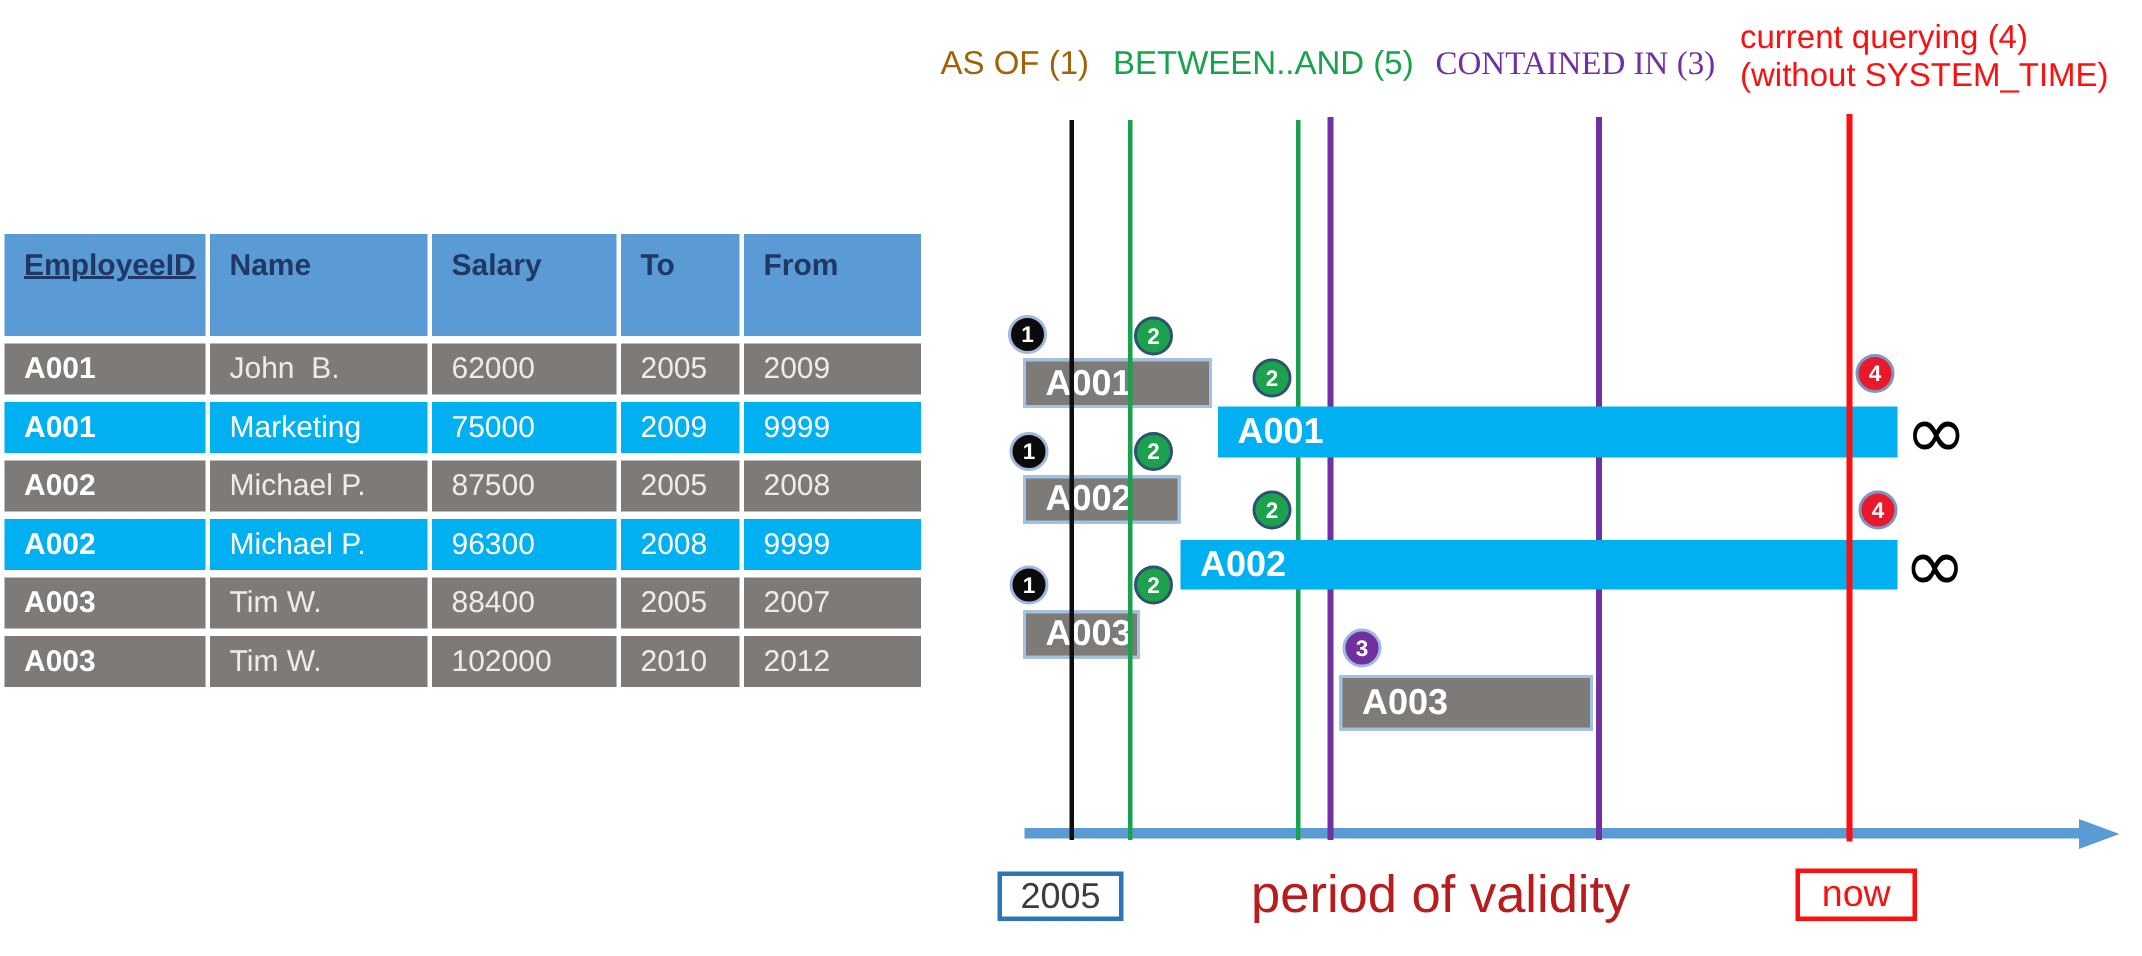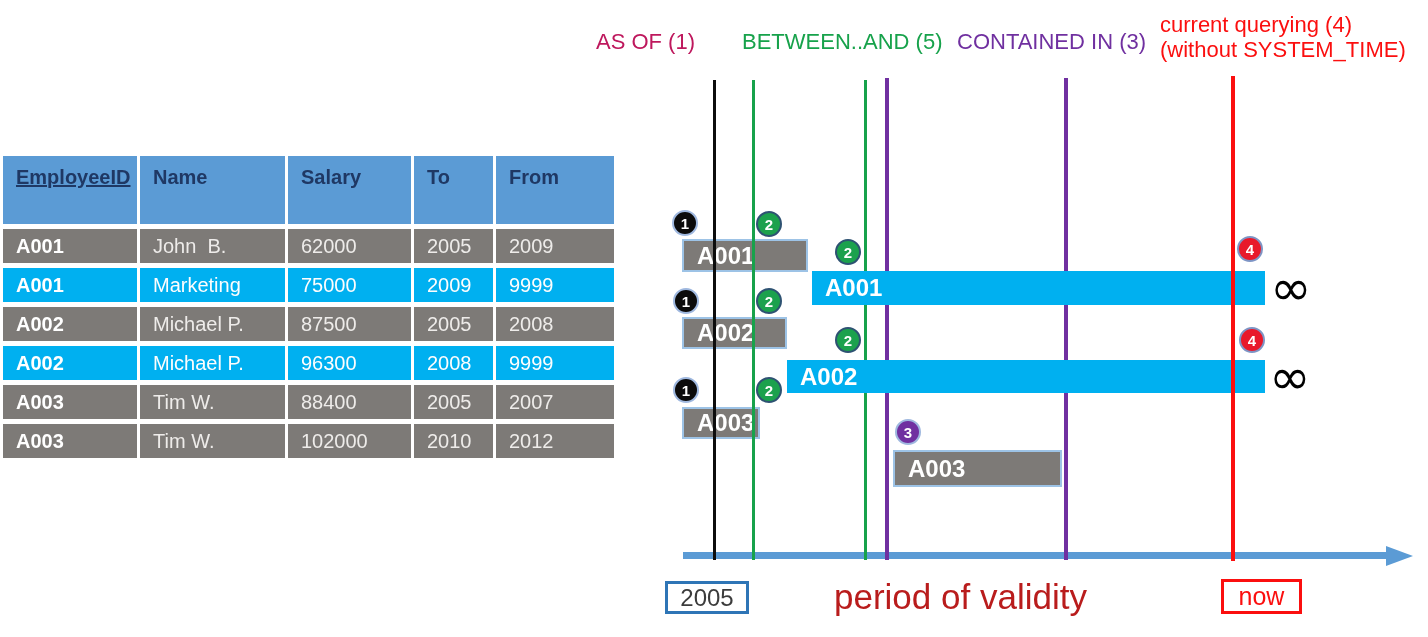--- a/index.html
+++ b/index.html
@@ -13,23 +13,23 @@
   .th{background:var(--hdr,#5b9bd5);color:#1f3864;font-weight:700;font-size:20px;
     padding:10px 0 0 13px;box-sizing:border-box;}
   .th.u{text-decoration:underline;}
   .td{display:flex;align-items:center;padding-left:13px;font-size:20px;
     color:#eeecea;background:#7d7a77;white-space:pre;box-sizing:border-box;}
   .td.hl{background:#00b0f0;color:#fdfdfd;}
   .td.first{font-weight:700;color:#ffffff;}
 
   
   .legend{position:absolute;font-size:22px;z-index:6;white-space:nowrap;}
-  .lg-asof{left:596px;top:29px;color:#be185d;}
+  .lg-asof{left:627px;top:29px;color:#a16207;}
   .lg-between{left:742px;top:29px;color:#17a24b;}
-  .lg-contained{left:957px;top:29px;color:#7030a0;}
+  .lg-contained{left:957px;top:29px;color:#7030a0;font-family:Liberation Serif, serif;}
   .lg-current{left:1160px;top:12px;color:#fb0f0f;line-height:25px;}
 
   
   .vline{position:absolute;}
   .bar{position:absolute;display:flex;align-items:center;padding-left:13px;
     box-sizing:border-box;color:#fff;font-weight:700;font-size:24px;}
   .bar.gray{background:#7d7a77;border:2px solid #9dc3e6;z-index:1;}
   .bar.cyan{background:#00b0f0;z-index:3;}
   .bdg{position:absolute;width:26px;height:26px;border-radius:50%;border:2px solid #9fb8df;
     box-sizing:border-box;color:#fff;font-weight:700;font-size:15px;
@@ -41,21 +41,21 @@
   .axis-shaft{position:absolute;left:683px;top:552px;width:706px;height:7px;
     background:#5b9bd5;z-index:0;}
   .axis-head{position:absolute;left:1386px;top:546px;width:0;height:0;
     border-left:27px solid #5b9bd5;border-top:10px solid transparent;
     border-bottom:10px solid transparent;z-index:0;}
   .startbox{position:absolute;left:665px;top:581px;width:84px;height:33px;
     border:3px solid #2e75b6;box-sizing:border-box;display:flex;align-items:center;
     justify-content:center;font-size:24px;color:#3c3c3c;z-index:6;}
   .nowbox{position:absolute;left:1197px;top:579px;width:81px;height:35px;
     border:3px solid #fb0f0f;box-sizing:border-box;display:flex;align-items:flex-end;
-    justify-content:center;font-size:25px;color:#fb0f0f;z-index:6;margin-left:24px;}
+    justify-content:center;font-size:25px;color:#fb0f0f;z-index:6;}
   .period{position:absolute;left:834px;top:577px;font-size:35px;color:#b91c1c;
     z-index:6;white-space:nowrap;}
 </style>
 </head>
 <body>
 
 <div class="stage">
 
   <div class="emp-table">
       <div class="th u">EmployeeID</div>

